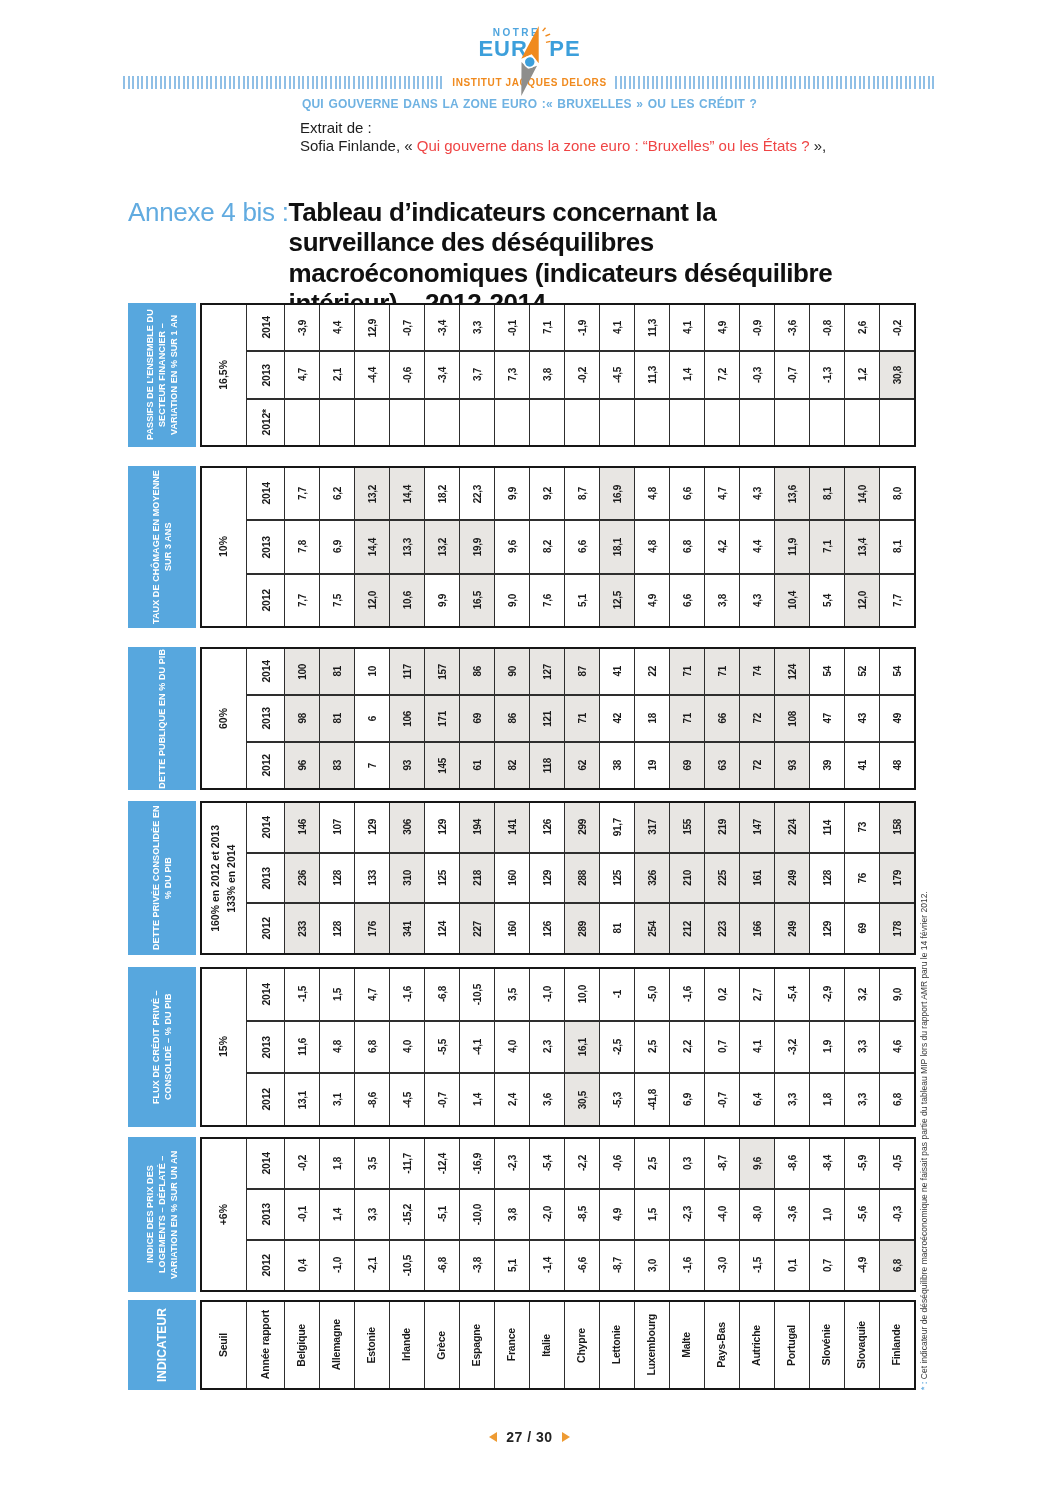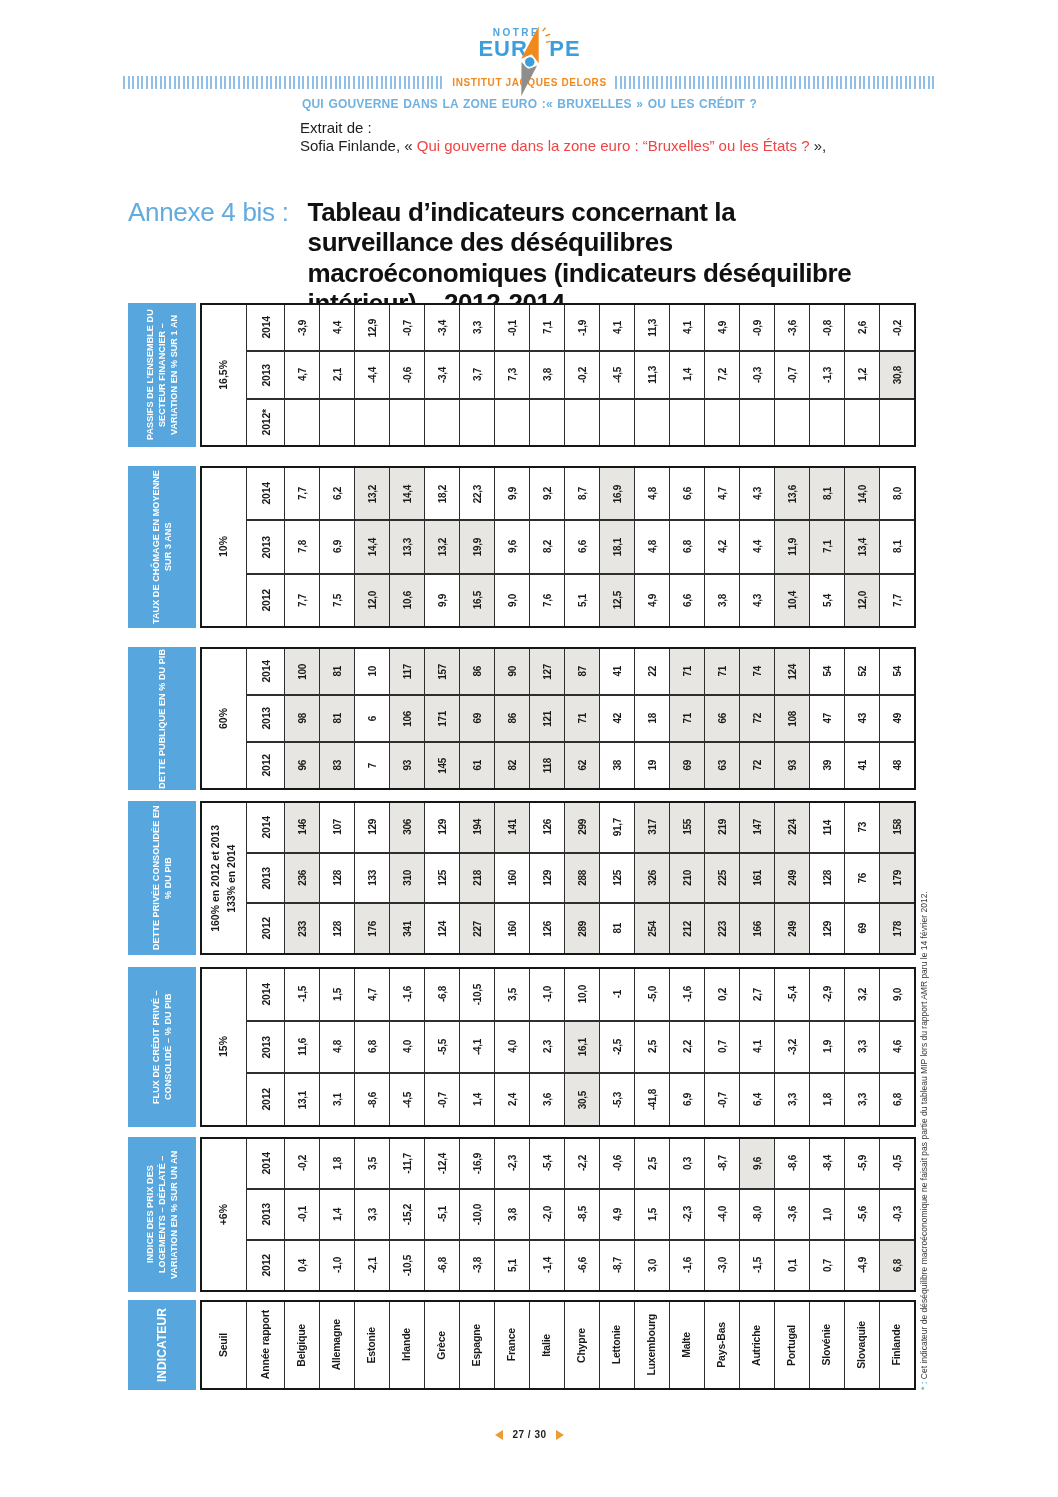--- a/index.html
+++ b/index.html
@@ -14,21 +14,21 @@
   .logo{position:absolute;top:27px;left:0;width:813px;text-align:center;}
   .logo .top{font-size:10px;font-weight:bold;color:#4FA5DE;letter-spacing:2.5px;margin-right:26px;}
   .logo .mid{font-size:22px;font-weight:bold;color:#3C9FDB;letter-spacing:1px;line-height:22px;}
   .needle{position:absolute;left:50%;top:-4px;margin-left:-17px;z-index:3;transform:rotate(14deg);}
   .runtitle{position:absolute;top:97px;left:0;width:813px;text-align:center;
             font-size:12px;font-weight:bold;color:#6FB2E2;letter-spacing:.2px;word-spacing:1px;}
   .excerpt{position:absolute;left:300px;top:119px;font-size:15px;line-height:17.5px;color:#1d1d1d;}
   .excerpt .bluetxt{color:#ef4444;}
   .excerpt .it{font-style:italic;}
 
-  .titlerow{position:absolute;left:128px;top:197px;display:flex;gap:19px;}
+  .titlerow{position:absolute;left:128px;top:197px;display:flex;gap:0;}
   .annexe{font-size:26px;color:#61ABE0;white-space:nowrap;letter-spacing:-.3px;}
   .bigtitle{width:575px;font-size:26px;font-weight:bold;color:#101010;line-height:1.17;letter-spacing:-.4px;}
 
   
   .rot{display:inline-block;writing-mode:vertical-rl;transform:rotate(180deg);white-space:pre-line;}
 
   
   .tablewrap{position:absolute;left:128px;top:303px;width:790px;}
   .band{display:flex;margin-bottom:0;}
   .blue-box{width:68px;background:#57A7DE;color:#fff;display:flex;align-items:center;justify-content:center;
@@ -43,21 +43,21 @@
   .val{font-size:10px;font-weight:bold;letter-spacing:-.3px;}
   .hdr-cell .rot{font-size:10.5px;font-weight:bold;text-align:center;line-height:1.3;letter-spacing:-.2px;}
   .corner-box{font-size:12px;}
 
   .footnote{position:absolute;left:919px;top:303px;height:1087px;width:17px;}
   .footnote .rot{height:1087px;font-size:8.5px;color:#3a3a3a;letter-spacing:0;}
   .fn-star{color:#6FB2E2;font-weight:bold;}
 
   .pagefoot{position:absolute;top:1429px;left:123px;width:813px;display:flex;
             align-items:center;justify-content:center;gap:9px;}
-  .pagenum{font-size:10px;font-weight:bold;color:#222;letter-spacing:.5px;}
+  .pagenum{font-size:14px;font-weight:bold;color:#222;letter-spacing:.5px;}
   .arr{width:0;height:0;border-top:5px solid transparent;border-bottom:5px solid transparent;}
   .arr.left{border-right:8px solid #EE9B33;}
   .arr.right{border-left:8px solid #EE9B33;}
 </style>
 </head>
 <body>
 
 <div class="page">
 
   <div class="hzone">

